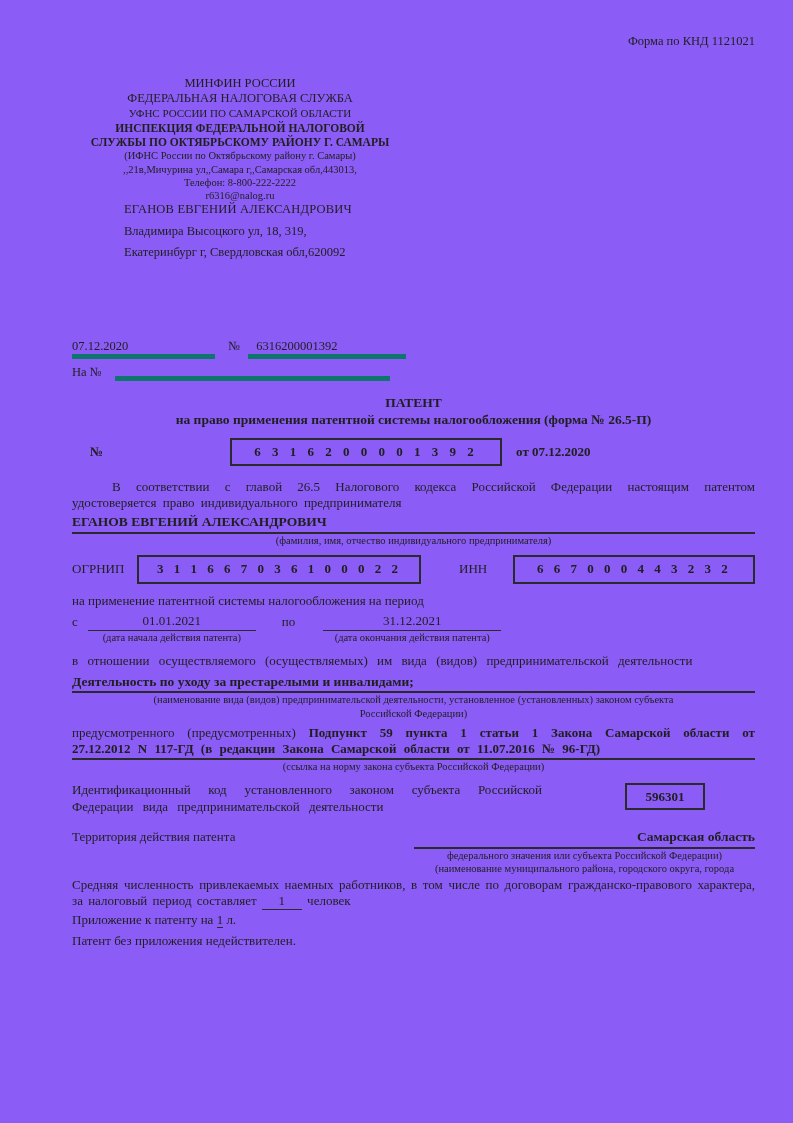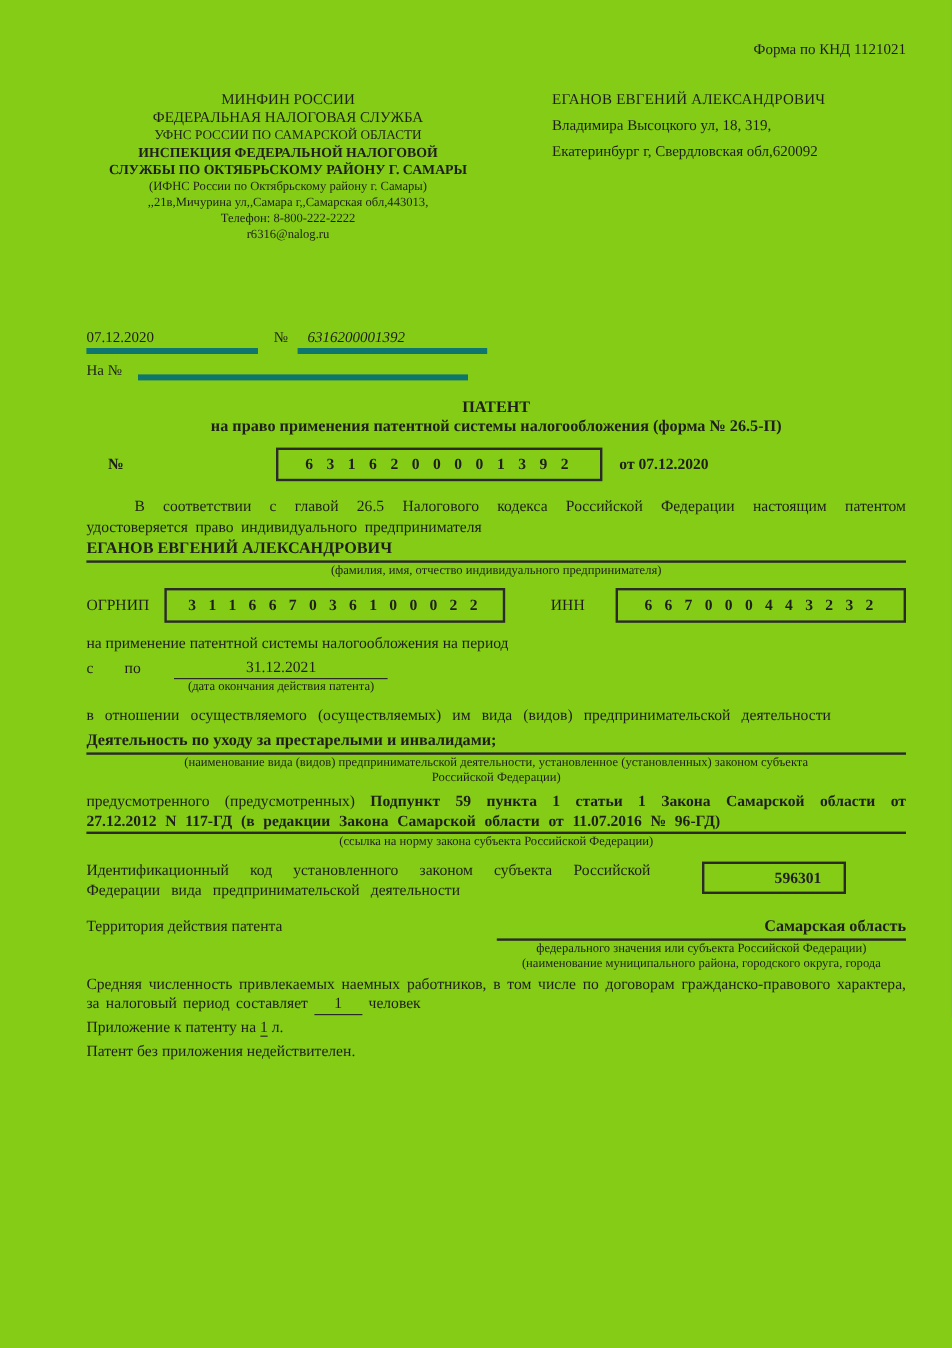--- a/index.html
+++ b/index.html
@@ -1,45 +1,45 @@
 <!DOCTYPE html>
 <html><head>
 <meta charset="utf-8">
 <style>
   html,body{margin:0;padding:0;background:#9a9a9a;}
   .page{
     position:relative;
     width:793px;height:1123px;
     margin:0 auto;
-    background:#84cc16;
+    background:#8b5cf6;
     box-sizing:border-box;
     padding:34px 38px 0 72px;
     font-family:"Liberation Serif","DejaVu Serif",serif;
     color:#1f1f1e;
     font-size:13px;
     line-height:1.25;
   }
   
   .form-code{text-align:right;font-size:12.5px;}
-  .header{display:flex;margin-top:26px;}
+  .header{display:flex;margin-top:26px;flex-direction:column;}
   .issuer{width:336px;text-align:center;flex:none;}
   .issuer div{white-space:nowrap;}
   .iss-l1,.iss-l2{font-size:12.5px;}
   .iss-l3{font-size:11px;}
   .iss-bold{font-size:11.5px;font-weight:bold;}
   .iss-sm{font-size:10.5px;}
   .recipient{margin-left:52px;flex:1;font-size:12.5px;}
   .recipient .rec-name{font-size:12.5px;letter-spacing:.2px;}
   .recipient div{margin-bottom:6px;}
   
   .ref-block{margin-top:72px;font-size:12.5px;}
   .u{display:inline-block;border-bottom:5px solid #0f766e;}
   .ref-row1 .date-u{width:143px;}
   .ref-row1 .no-label{margin-left:10px;}
-  .ref-row1 .num-u{width:150px;margin-left:5px;padding-left:8px;font-style:italic;}
+  .ref-row1 .num-u{width:150px;margin-left:5px;padding-left:8px;}
   .ref-row2{margin-top:3px;}
   .ref-row2 .reply-u{width:275px;margin-left:10px;height:14px;vertical-align:bottom;}
   
   .title{margin-top:14px;text-align:center;font-weight:bold;font-size:13.5px;}
   .subtitle{text-align:center;font-weight:bold;font-size:13.5px;}
   .pnum-row{margin-top:9px;display:flex;align-items:center;}
   .pnum-row .pnum-label{font-weight:bold;margin-left:18px;}
   .pnum-box{
     margin-left:127px;width:268px;height:24px;
     border:2px solid #2a2a2a;
@@ -68,21 +68,21 @@
   
   .activity-intro{margin-top:9px;text-align:justify;word-spacing:6px;}
   .activity-name{margin-top:4px;font-weight:bold;font-size:13.5px;border-bottom:2px solid #2a2a2a;padding-bottom:1px;}
   
   .law{margin-top:5px;text-align:justify;word-spacing:4px;border-bottom:2px solid #2a2a2a;padding-bottom:1px;}
   .law b{word-spacing:4px;}
   
   .ident-row{margin-top:9px;display:flex;}
   .ident-text{width:470px;text-align:justify;word-spacing:6px;}
   .ident-box{margin-left:auto;margin-right:50px;margin-top:1px;width:76px;height:23px;border:2px solid #2a2a2a;
-    display:flex;align-items:center;justify-content:center;font-weight:bold;padding-left:40px;}
+    display:flex;align-items:center;justify-content:center;font-weight:bold;}
   
   .terr-row{margin-top:14px;display:flex;}
   .terr-label{width:342px;flex:none;}
   .terr-right{flex:1;}
   .terr-value{font-weight:bold;font-size:13.5px;border-bottom:2px solid #2a2a2a;padding-bottom:1px;padding-left:4px;text-align:right;}
   
   .workers{margin-top:2px;text-align:justify;word-spacing:2px;}
   .inline-u{display:inline-block;min-width:40px;text-align:center;border-bottom:1px solid #2a2a2a;}
   .attach{margin-top:2px;}
   .char-u{border-bottom:1px solid #2a2a2a;}
@@ -144,20 +144,24 @@
     <span>ОГРНИП</span>
     <div class="cellbox ogrnip-box">3 1 1 6 6 7 0 3 6 1 0 0 0 2 2</div>
     <span class="inn-label">ИНН</span>
     <div class="cellbox inn-box">6 6 7 0 0 0 4 4 3 2 3 2</div>
   </div>
 
   <div class="period-intro">на применение патентной системы налогообложения на период</div>
 
   <div class="period-row">
     <span class="plabel">с</span>
+    <div class="pfield pfield1">
+      <div class="pval">01.01.2021</div>
+      <div class="caption">(дата начала действия патента)</div>
+    </div>
     <span class="plabel" style="margin-left:26px;">по</span>
     <div class="pfield pfield2">
       <div class="pval">31.12.2021</div>
       <div class="caption">(дата окончания действия патента)</div>
     </div>
   </div>
 
   <div class="activity-intro">в отношении осуществляемого (осуществляемых) им вида (видов) предпринимательской деятельности</div>
 
   <div class="activity-name">Деятельность по уходу за престарелыми и инвалидами;</div>

